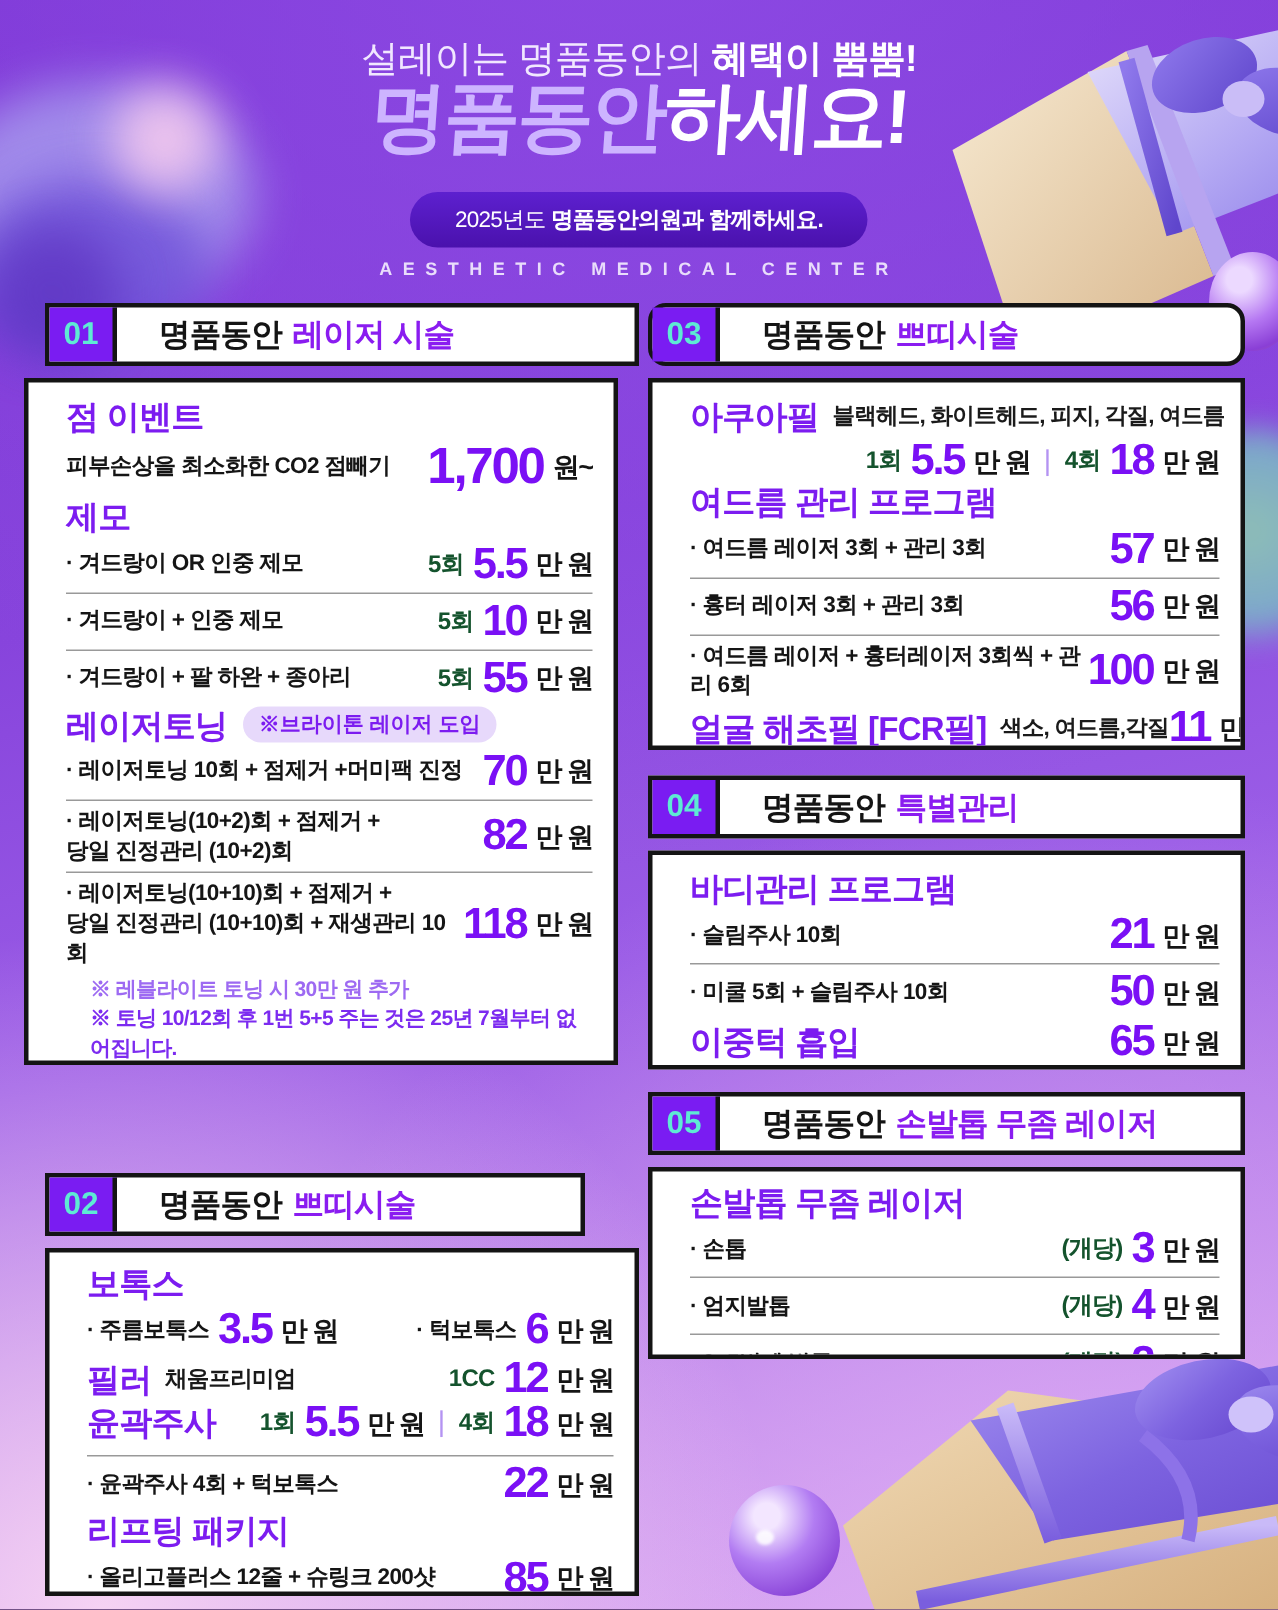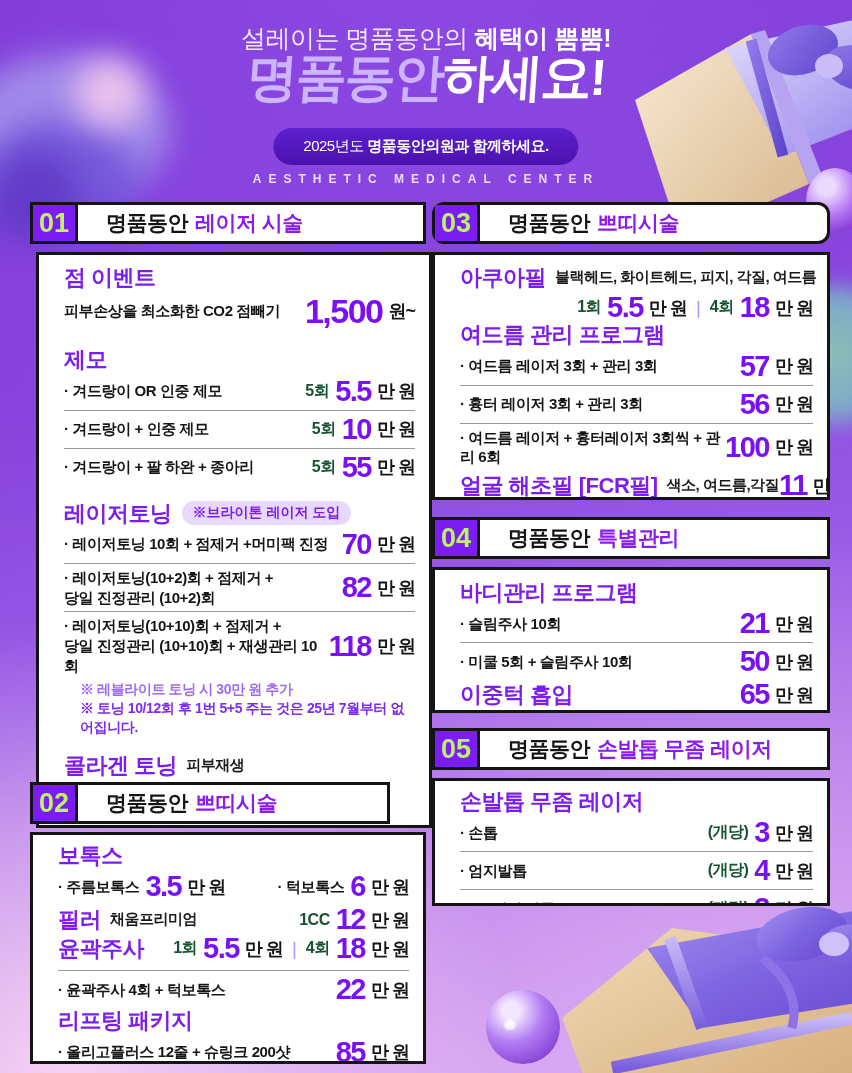--- a/index.html
+++ b/index.html
@@ -36,27 +36,27 @@
     letter-spacing:-2px;transform:skewX(-4deg);color:#fff;line-height:1.1;}
   .big-title .t-accent{color:#cdb4ff;}
   .pill{position:absolute;top:128px;left:50%;transform:translateX(-50%);white-space:nowrap;
     background:linear-gradient(180deg,#5d20cf 0%,#4a11ad 100%);color:#fff;font-size:15px;font-weight:500;
     padding:9px 30px;border-radius:26px;letter-spacing:-0.5px;}
   .pill b{font-weight:900;}
   .caption{position:absolute;top:172px;left:0;width:100%;text-align:center;font-size:12px;font-weight:700;
     letter-spacing:7px;color:#e9ddfb;}
   
   .sec-header{position:absolute;height:42px;background:#fff;border:3px solid #141414;box-sizing:border-box;display:flex;}
-  .sec-num{flex:0 0 42px;background:#7a1cf2;border-right:3px solid #141414;color:#bef264;font-weight:800;font-size:27px;
+  .sec-num{flex:0 0 42px;background:#7a1cf2;border-right:3px solid #141414;color:#5eead4;font-weight:800;font-size:21px;
     display:flex;align-items:center;justify-content:center;}
   .sec-title{flex:1;display:flex;align-items:center;padding-left:28px;font-size:21px;font-weight:900;color:#141414;letter-spacing:-0.5px;white-space:nowrap;}
   .sec-title .t-acc{color:#8a1cf0;margin-left:7px;}
   .sec-body{position:absolute;background:#fff;border:3px solid #141414;box-sizing:border-box;overflow:hidden;
     display:flex;flex-direction:column;justify-content:space-between;padding:10px 14px 10px 25px;}
-  .h01{top:202px;left:30px;width:396px;}  .b01{top:252px;left:36px;width:396px;height:576px;}
+  .h01{top:202px;left:30px;width:396px;}  .b01{top:252px;left:16px;width:396px;height:458px;}
   .h02{top:782px;left:30px;width:360px;}  .b02{top:832px;left:30px;width:396px;height:232px;padding-top:8px;padding-bottom:8px;}
   .h03{top:202px;left:432px;width:398px;border-radius:12px;} .b03{top:252px;left:432px;width:398px;height:248px;}
   .h04{top:517px;left:432px;width:398px;} .b04{top:567px;left:432px;width:398px;height:146px;}
   .h05{top:728px;left:432px;width:398px;} .b05{top:778px;left:432px;width:398px;height:128px;padding-top:8px;padding-bottom:8px;}
   
   .bhead-line{display:flex;align-items:center;}
   .bheading{color:#7c1cf0;font-size:22px;font-weight:900;letter-spacing:-0.5px;line-height:1.15;white-space:nowrap;}
   .bdesc{color:#1a1a1a;font-size:15px;font-weight:700;margin-left:9px;letter-spacing:-0.5px;white-space:nowrap;}
   .badge{background:#e7d9fb;color:#7c1cf0;font-size:14px;font-weight:800;border-radius:14px;padding:3px 11px;margin-left:10px;white-space:nowrap;}
   .row{display:flex;align-items:center;justify-content:space-between;padding:4px 0;}
@@ -166,21 +166,21 @@
     </div>
   </div>
   <div class="sec-body b01">
     <div class="block">
       <div class="bhead-line">
           <span class="bheading">점 이벤트</span>
         </div>
       <div class="row">
         <span class="item">피부손상을 최소화한 CO2 점빼기</span>
         <span class="price">
-            <span class="num xl">1,500</span>
+            <span class="num xl">1,700</span>
             <span class="unit">원~</span>
           </span>
       </div>
     </div>
     <div class="block rows">
       <div class="bhead-line">
           <span class="bheading">제모</span>
         </div>
       <div class="row">
         <span class="item">· 겨드랑이 OR 인중 제모</span>

